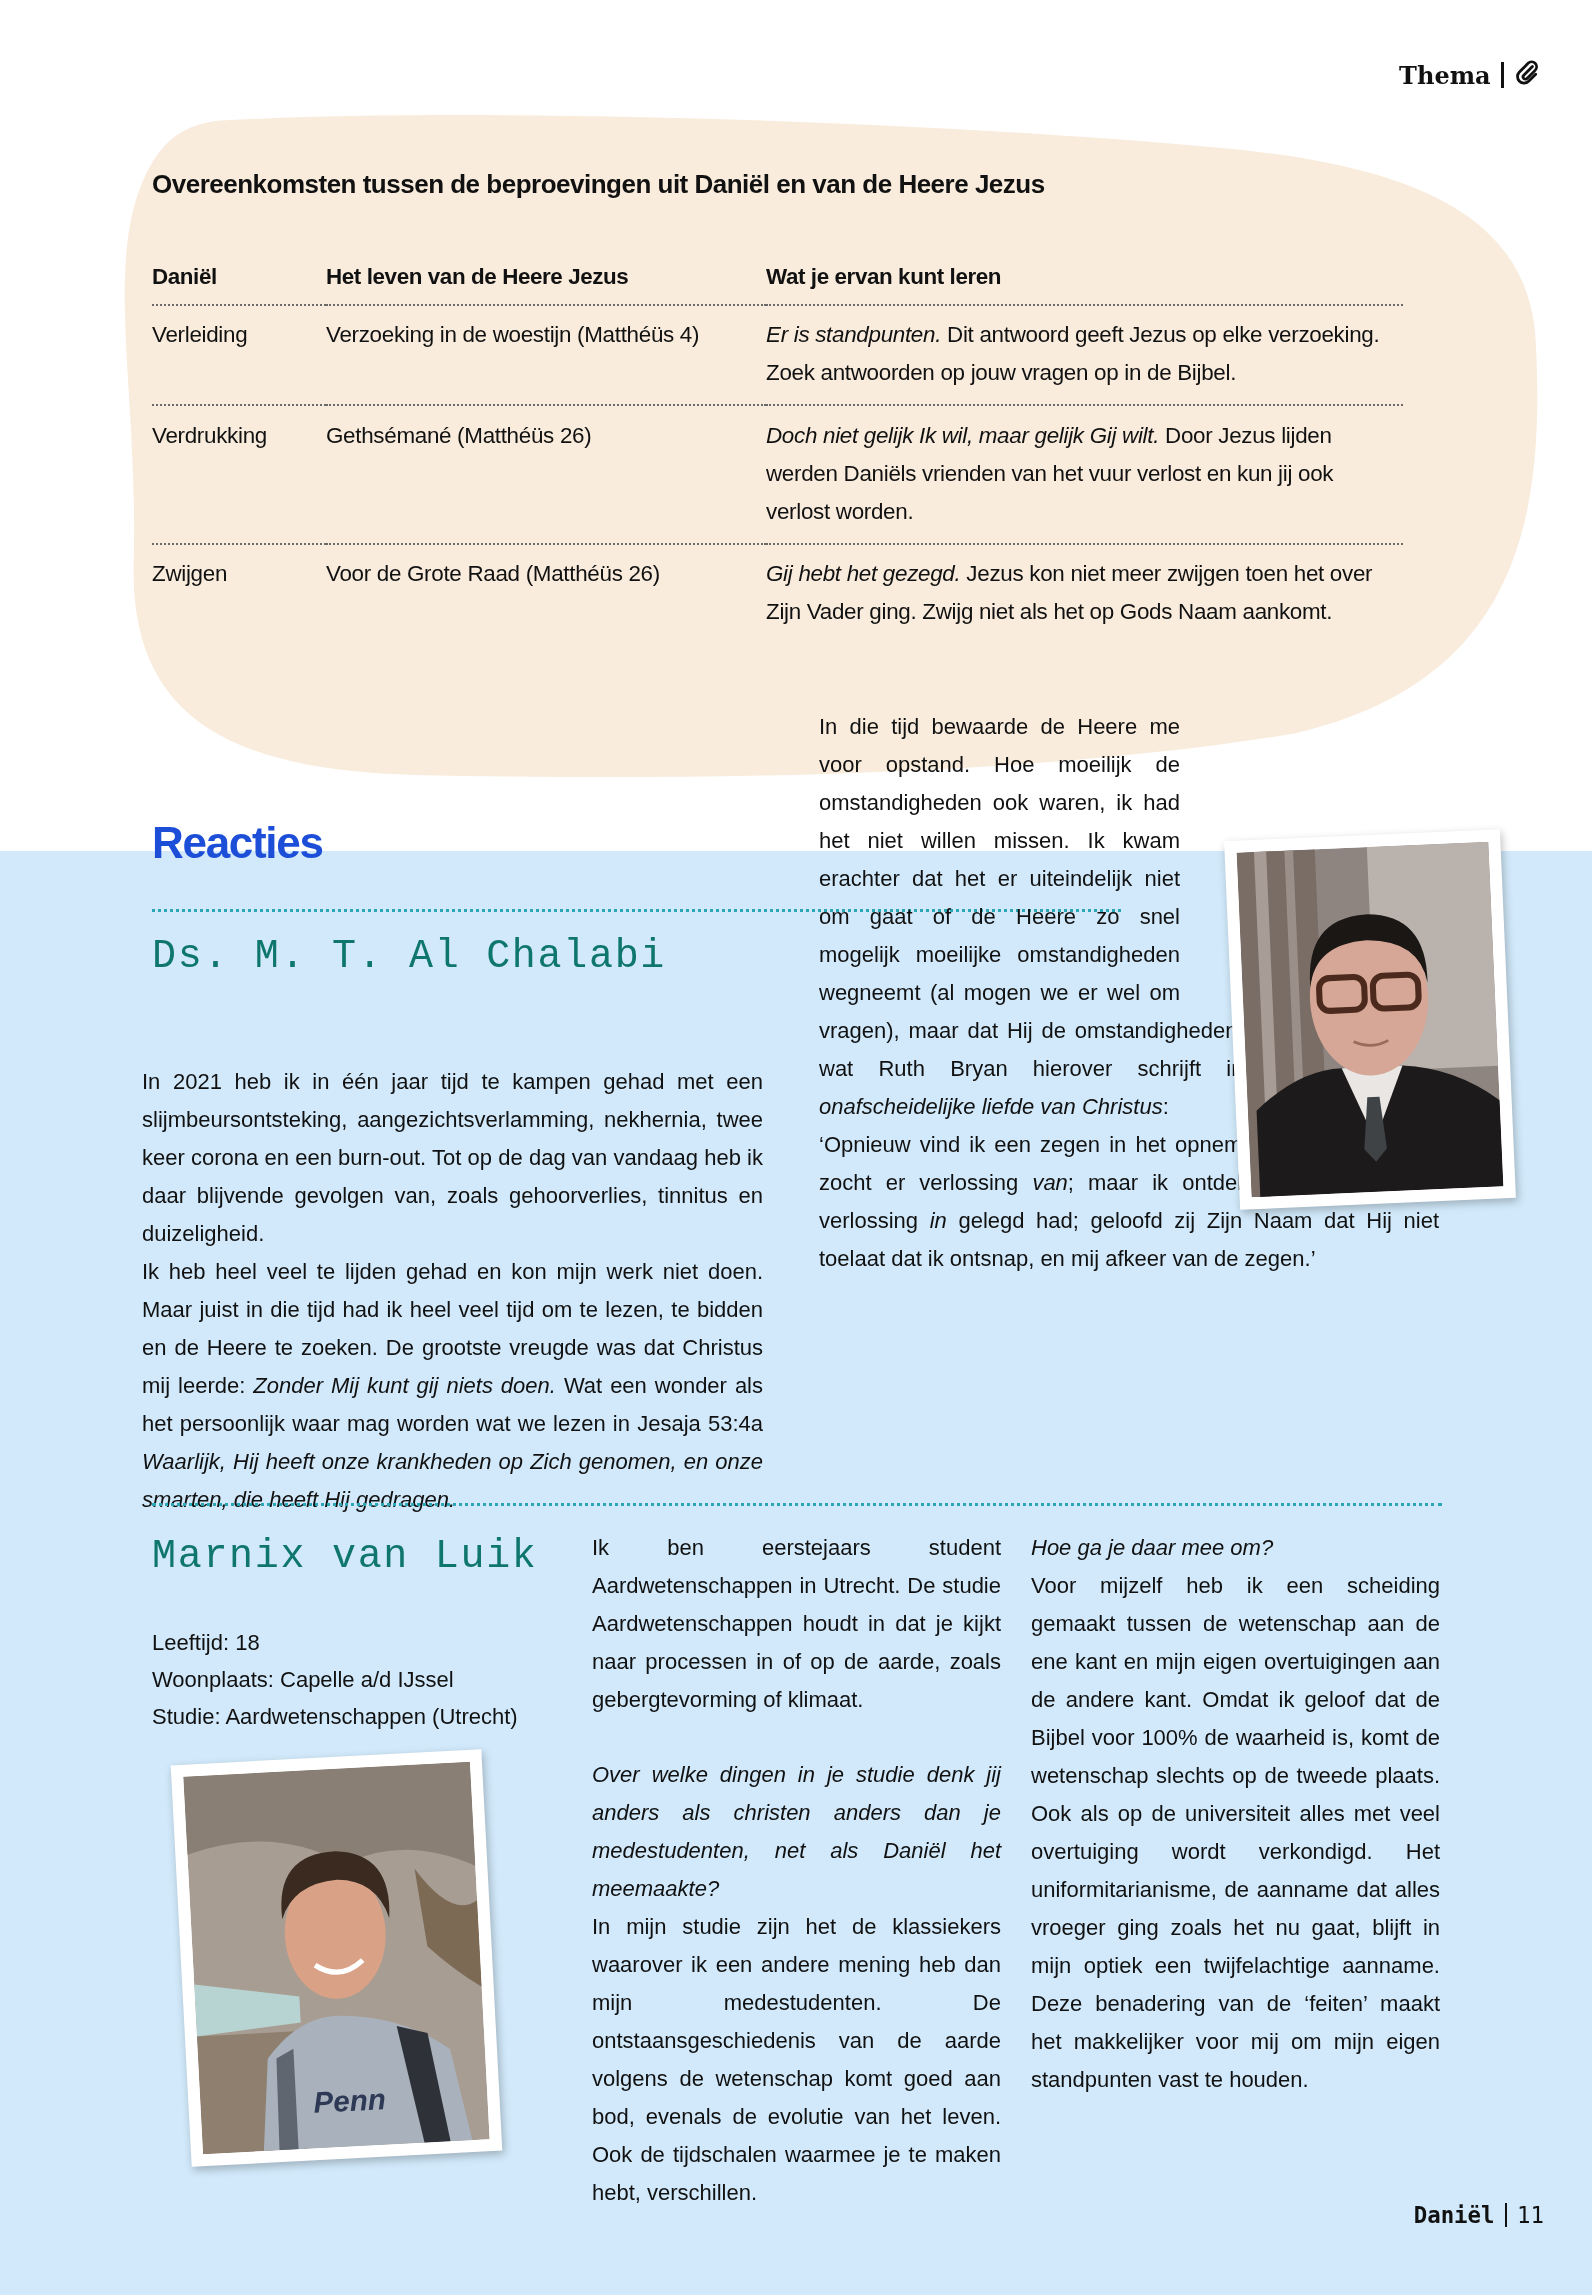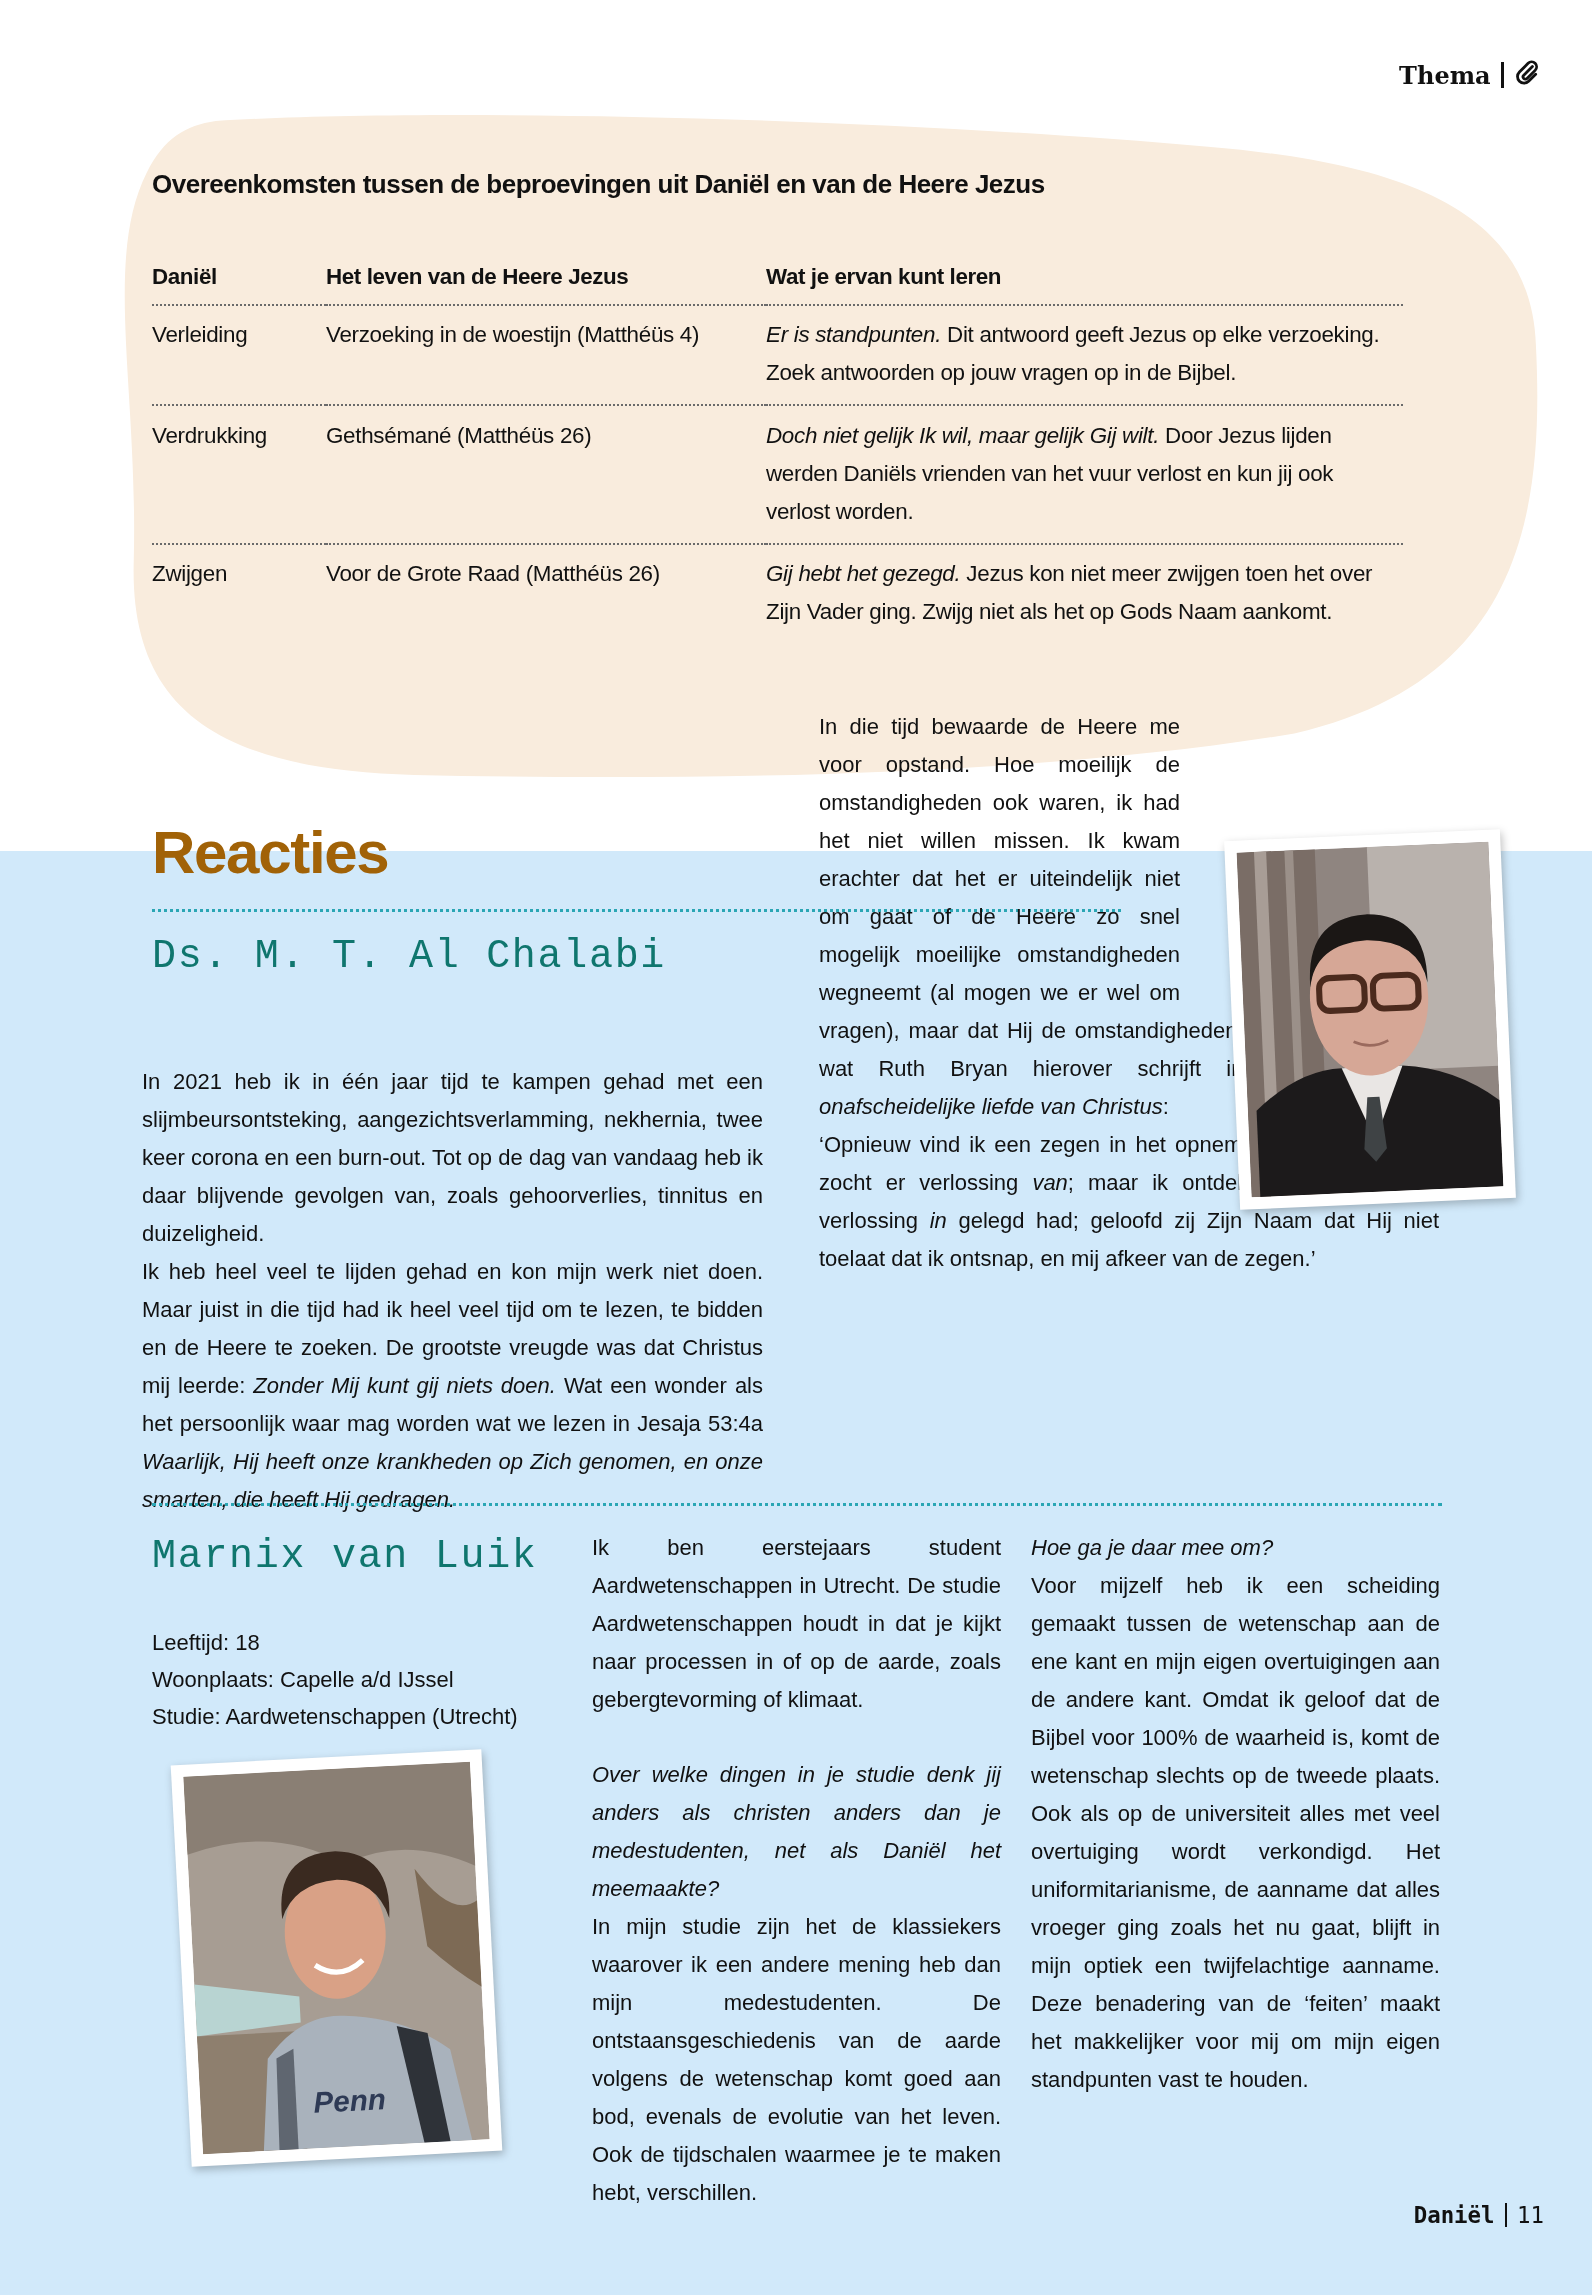--- a/index.html
+++ b/index.html
@@ -15,21 +15,21 @@
     .table-title { font-family: "Liberation Sans", sans-serif; font-weight: bold; font-size: 26px; letter-spacing: -0.5px; }
     .cmp-table { margin-top: 64px; width: 1251px; border-collapse: collapse; font-size: 22.4px; }
     .cmp-table th { text-align: left; font-weight: bold; letter-spacing: -0.4px; padding: 0 0 14px 0; border-bottom: 2.6px dotted #6a6a6a; }
     .cmp-table td { vertical-align: top; padding: 10.4px 0 12px 0; line-height: 38px; letter-spacing: -0.3px; }
     .cmp-table tr.row td { border-bottom: 2.6px dotted #6a6a6a; }
     .cmp-table tr.row:last-child td { border-bottom: none; }
     .c1 { width: 174px; } .c2 { width: 440px; }
     em { font-style: italic; }
 
     .blue-band { position: absolute; left: 0; top: 851px; width: 1592px; height: 1445px; background: #d1e9fa; }
-    .reacties-title { position: absolute; left: 152px; top: 818px; font-size: 60px; font-weight: bold; color: #a16207; letter-spacing: -1.3px; }
+    .reacties-title { position: absolute; left: 152px; top: 818px; font-size: 44px; font-weight: bold; color: #1d4ed8; letter-spacing: -1.3px; }
     .dots-top { position: absolute; left: 152px; top: 909px; width: 969px; border-top: 3.5px dotted #2aa6b4; }
     .dots-mid { position: absolute; left: 152px; top: 1503px; width: 1290px; border-top: 3.5px dotted #2aa6b4; }
 
     .person-name { position: absolute; font-family: "Liberation Mono", monospace; font-size: 40px; letter-spacing: 1.7px; color: #0f766e; }
     .body-text { position: absolute; font-size: 22px; line-height: 38px; text-align: justify; color: #111; }
     .body-text p { margin: 0; }
 
     .photo { position: absolute; background: #fff; padding: 12px; box-shadow: 1.7px 3.5px 8.6px rgba(0,0,0,0.25); }
     .photo .img { width: 100%; height: 100%; }
     .photo1 { left: 1232px; top: 835px; width: 276px; height: 369px; transform: rotate(-2.5deg); }

